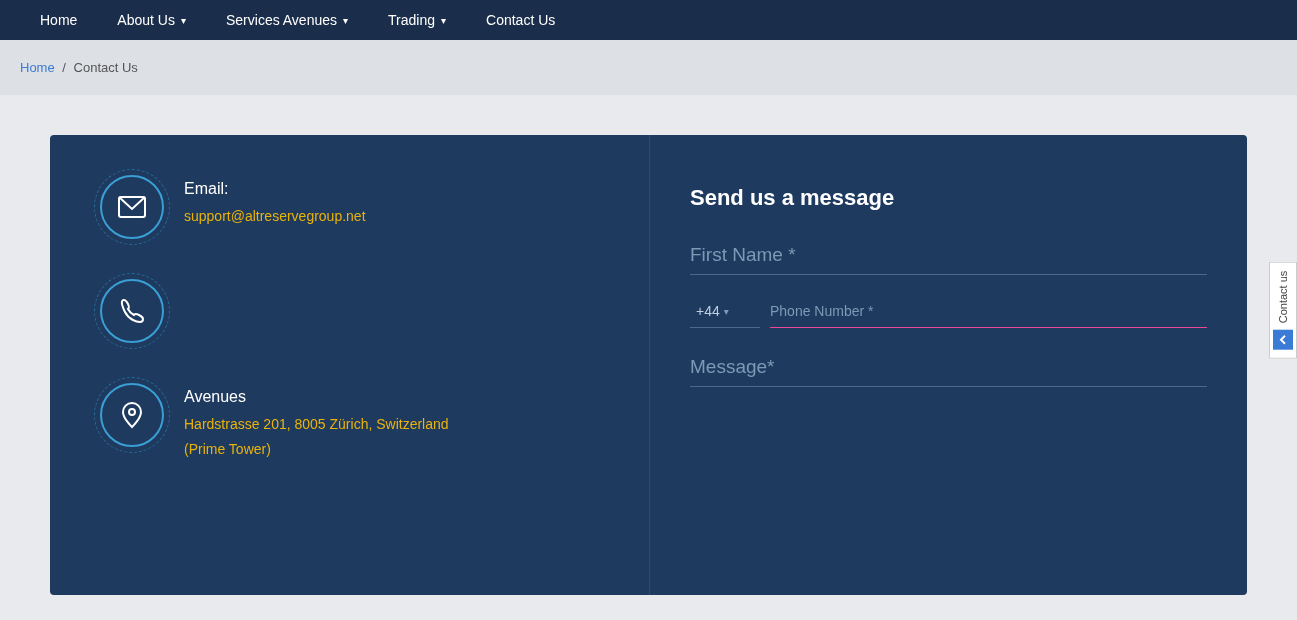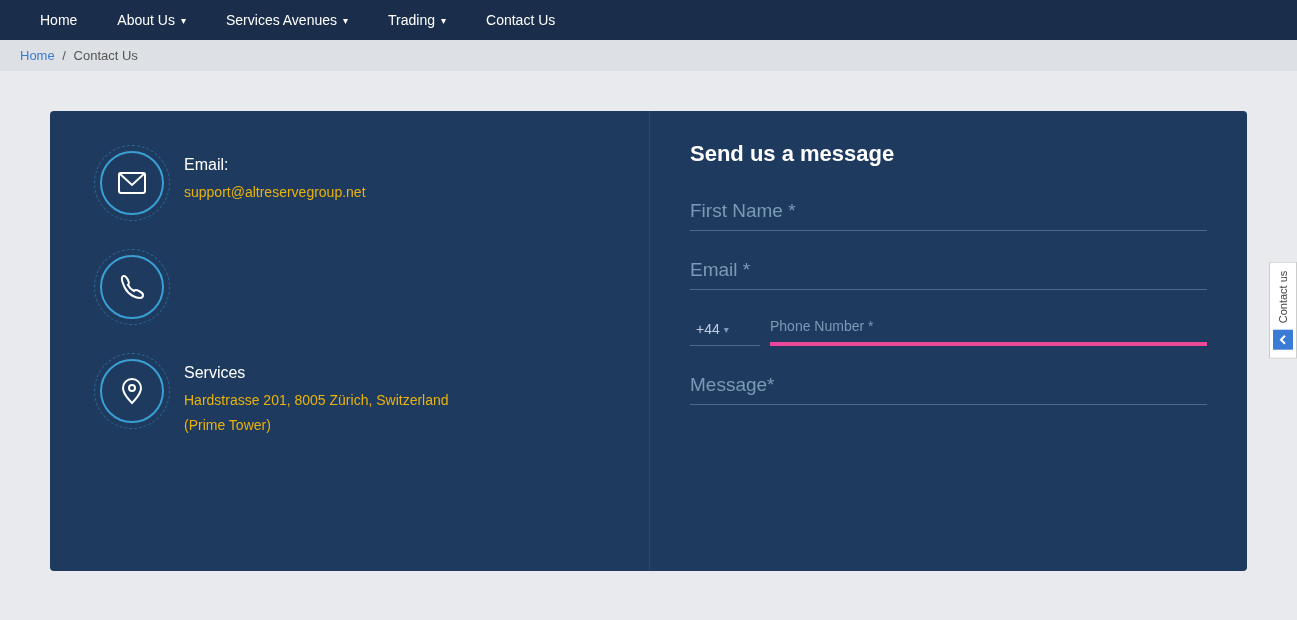--- a/index.html
+++ b/index.html
@@ -30,21 +30,21 @@
       gap: 4px;
     }
     .nav-chevron {
       font-size: 10px;
       margin-left: 2px;
     }
 
     
     .breadcrumb-bar {
       background: #dde0e5;
-      padding: 8px 20px;
+      padding: 20px 20px;
       font-size: 13px;
     }
     .breadcrumb-link {
       color: #3a7bd5;
       cursor: pointer;
       text-decoration: none;
     }
     .breadcrumb-sep { color: #555; margin: 0 4px; }
     .breadcrumb-current { color: #555; }
 
@@ -112,20 +112,21 @@
     .info-value {
       color: #eab308;
       font-size: 14px;
       line-height: 1.8;
     }
 
     
     .right-panel {
       flex: 1;
       padding: 30px 40px;
+      margin-top: 20px;
     }
     .form-title {
       color: #ffffff;
       font-size: 22px;
       font-weight: bold;
       margin-bottom: 25px;
     }
     .form-field {
       margin-bottom: 20px;
     }
@@ -159,21 +160,21 @@
       min-width: 70px;
     }
     .phone-prefix-chevron {
       font-size: 10px;
       color: #7a9ab5;
     }
     .phone-number-input {
       flex: 1;
       background: transparent;
       border: none;
-      border-bottom: 4px solid #ec4899;
+      border-bottom: 1px solid #ec4899;
       color: #c0cfe0;
       font-size: 14px;
       padding: 8px 0;
       outline: none;
     }
     .phone-number-input::placeholder {
       color: #7a9ab5;
     }
 
     
@@ -270,41 +271,38 @@
       </div>
 
       <div class="contact-info-item">
         <div class="icon-circle">
           <svg width="24" height="28" viewBox="0 0 24 28" fill="none" xmlns="http://www.w3.org/2000/svg">
             <path d="M12 2C7.03 2 3 6.03 3 11C3 17.5 12 26 12 26C12 26 21 17.5 21 11C21 6.03 16.97 2 12 2Z" stroke="white" stroke-width="2" fill="none"></path>
             <circle cx="12" cy="11" r="3" stroke="white" stroke-width="2" fill="none"></circle>
           </svg>
         </div>
         <div class="info-text">
-          <div class="info-label">Services</div>
+          <div class="info-label">Avenues</div>
           <div class="info-value">
             <span>Hardstrasse 201, 8005 Zürich, Switzerland</span><br>
             <span>(Prime Tower)</span>
           </div>
         </div>
       </div>
 
     </div>
 
     <div class="right-panel">
       <div class="form-title">Send us a message</div>
 
       <div class="form-field">
         <input class="form-input" type="text" placeholder="First Name *" style="">
       </div>
 
 
-      <div class="form-field">
-        <input class="form-input" type="email" placeholder="Email *" style="">
-      </div>
 
       <div class="form-field">
         <div class="phone-row">
           <div class="phone-prefix">
             <span>+44</span>
             <span class="phone-prefix-chevron">▾</span>
           </div>
           <input class="phone-number-input" type="tel" placeholder="Phone Number *" style="">
         </div>
       </div>

